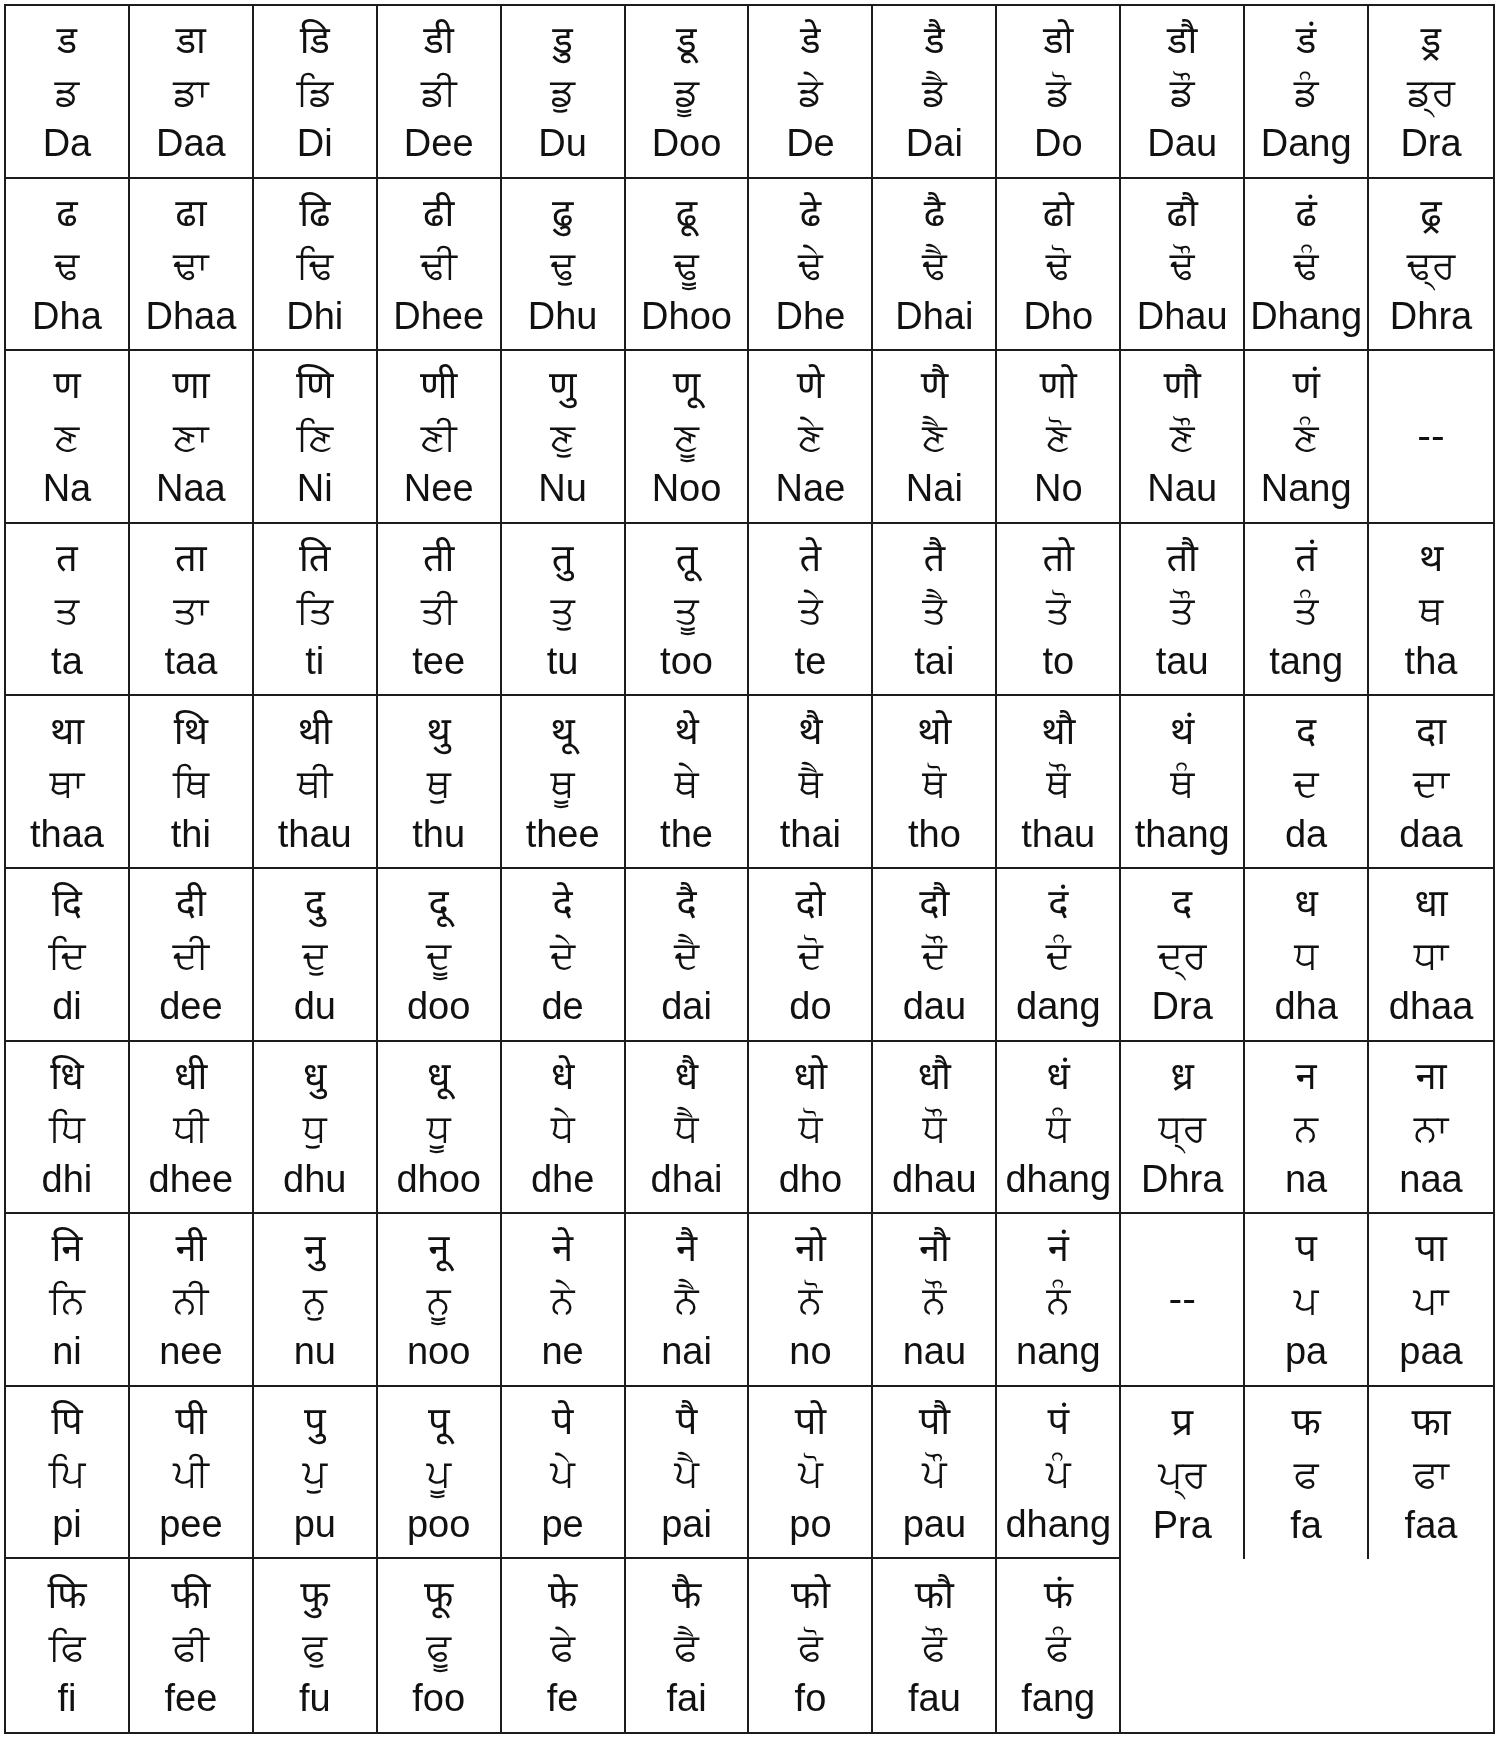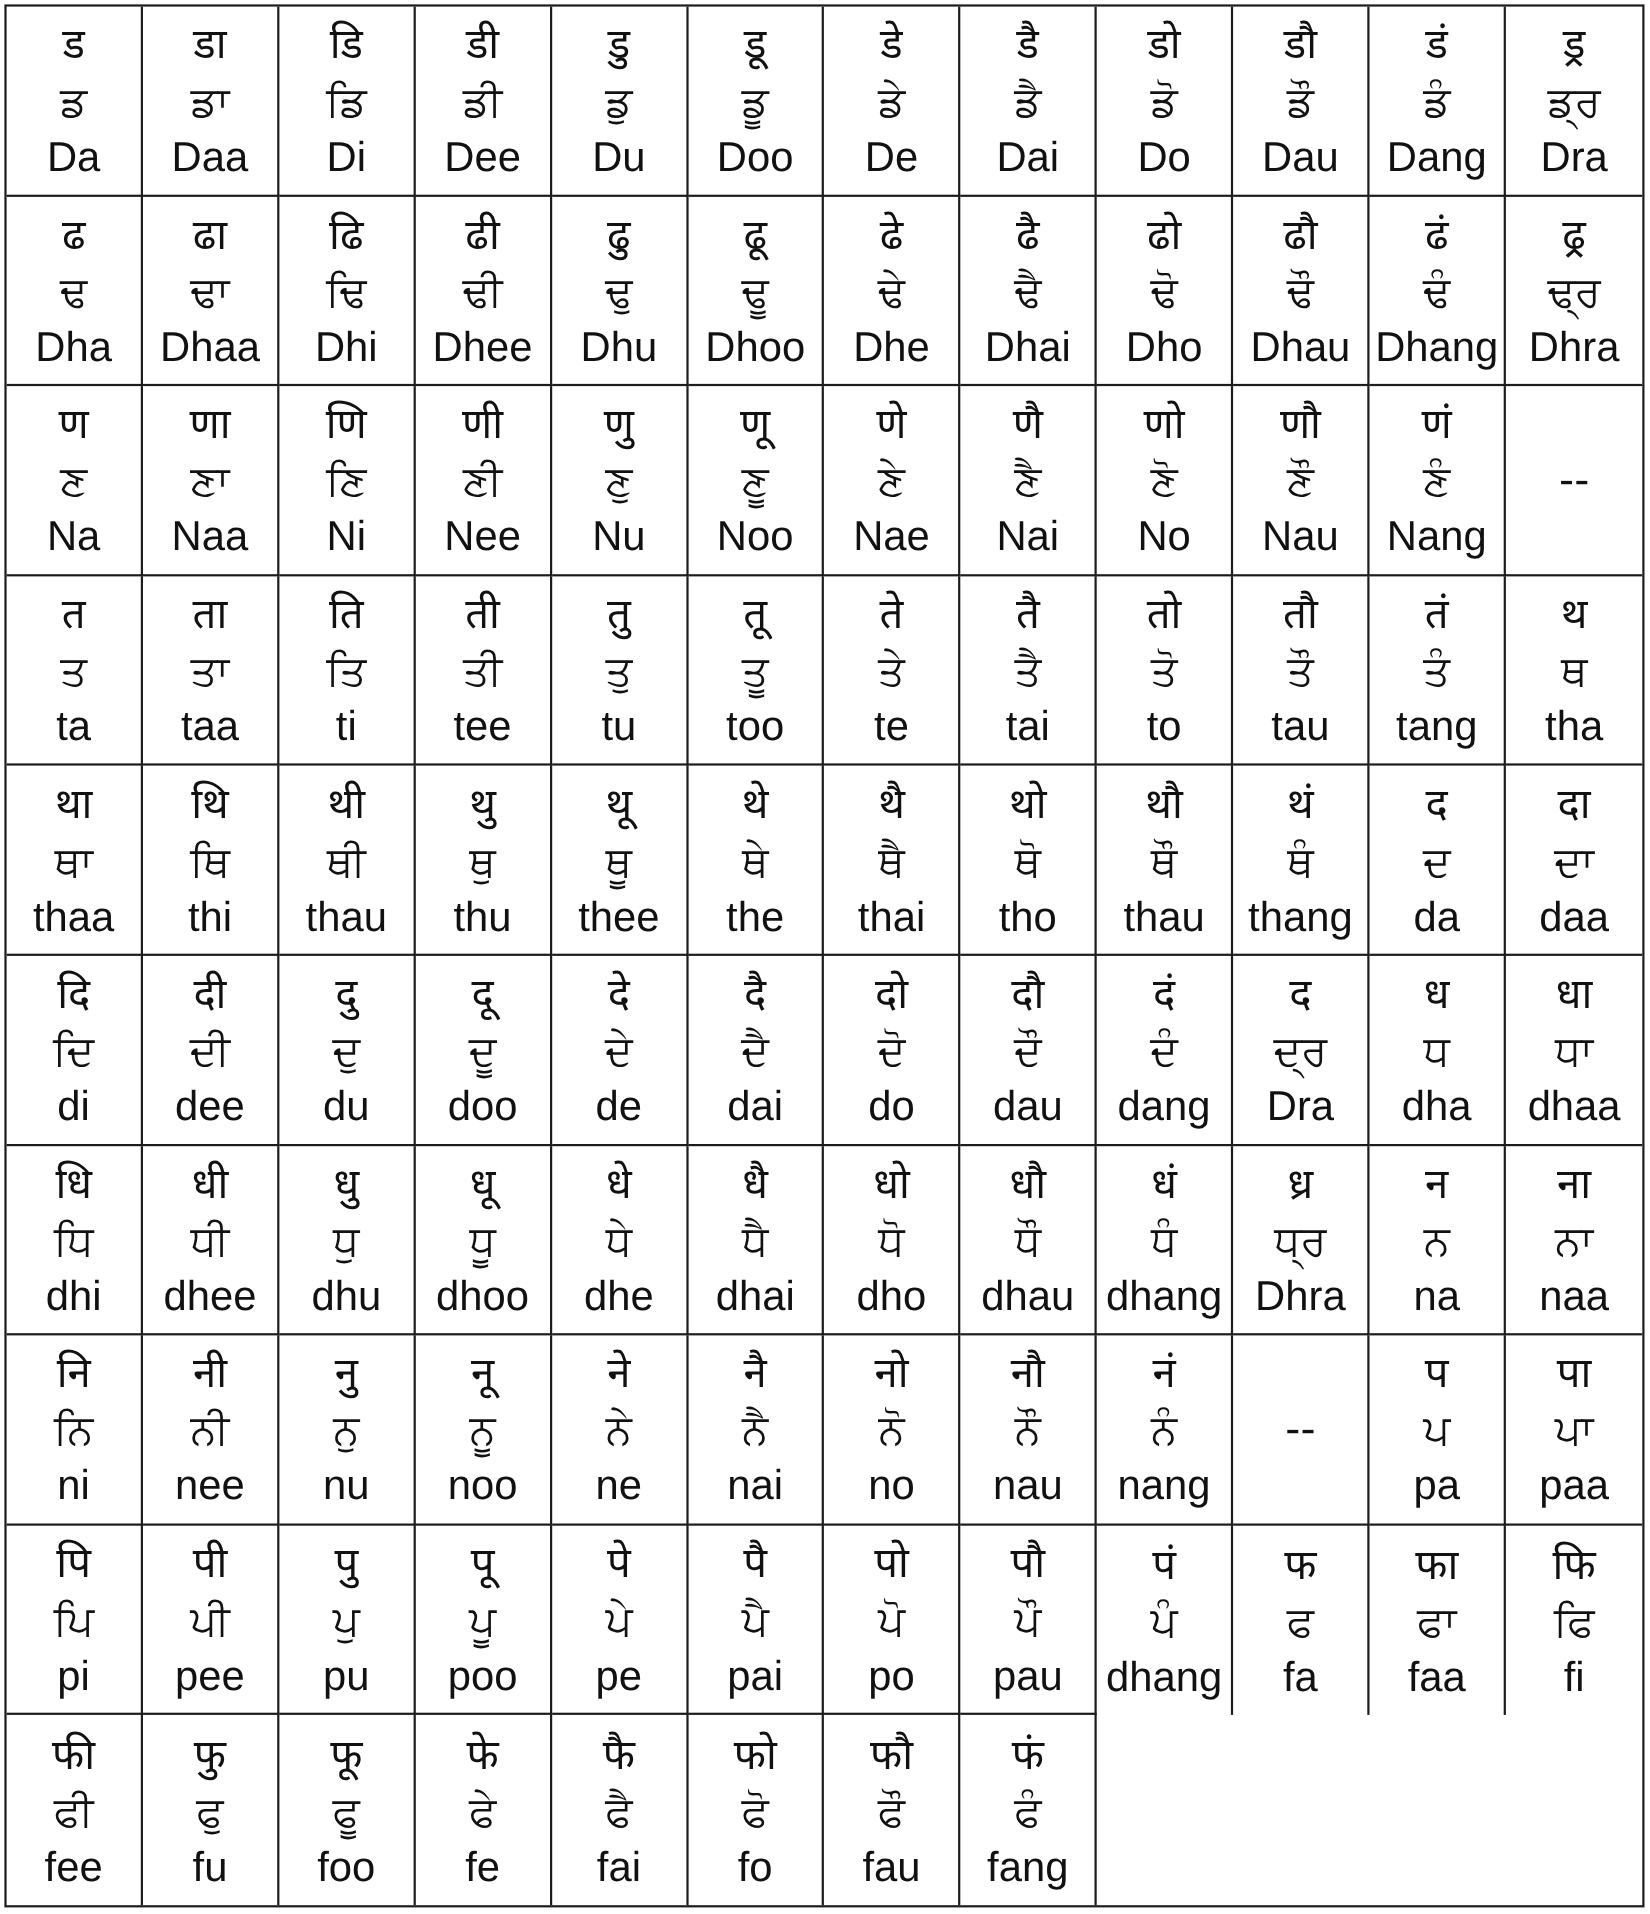--- a/index.html
+++ b/index.html
@@ -587,20 +587,25 @@
         <span class="dev">पौ</span>
         <span class="gur">ਪੌ</span>
         <span class="rom">pau</span>
       </div>
       <div class="cell">
         <span class="dev">पं</span>
         <span class="gur">ਪੰ</span>
         <span class="rom">dhang</span>
       </div>
       <div class="cell">
+        <span class="dev">प्र</span>
+        <span class="gur">ਪ੍ਰ</span>
+        <span class="rom">Pra</span>
+      </div>
+      <div class="cell">
         <span class="dev">फ</span>
         <span class="gur">ਫ</span>
         <span class="rom">fa</span>
       </div>
       <div class="cell">
         <span class="dev">फा</span>
         <span class="gur">ਫਾ</span>
         <span class="rom">faa</span>
       </div>
       <div class="cell">

